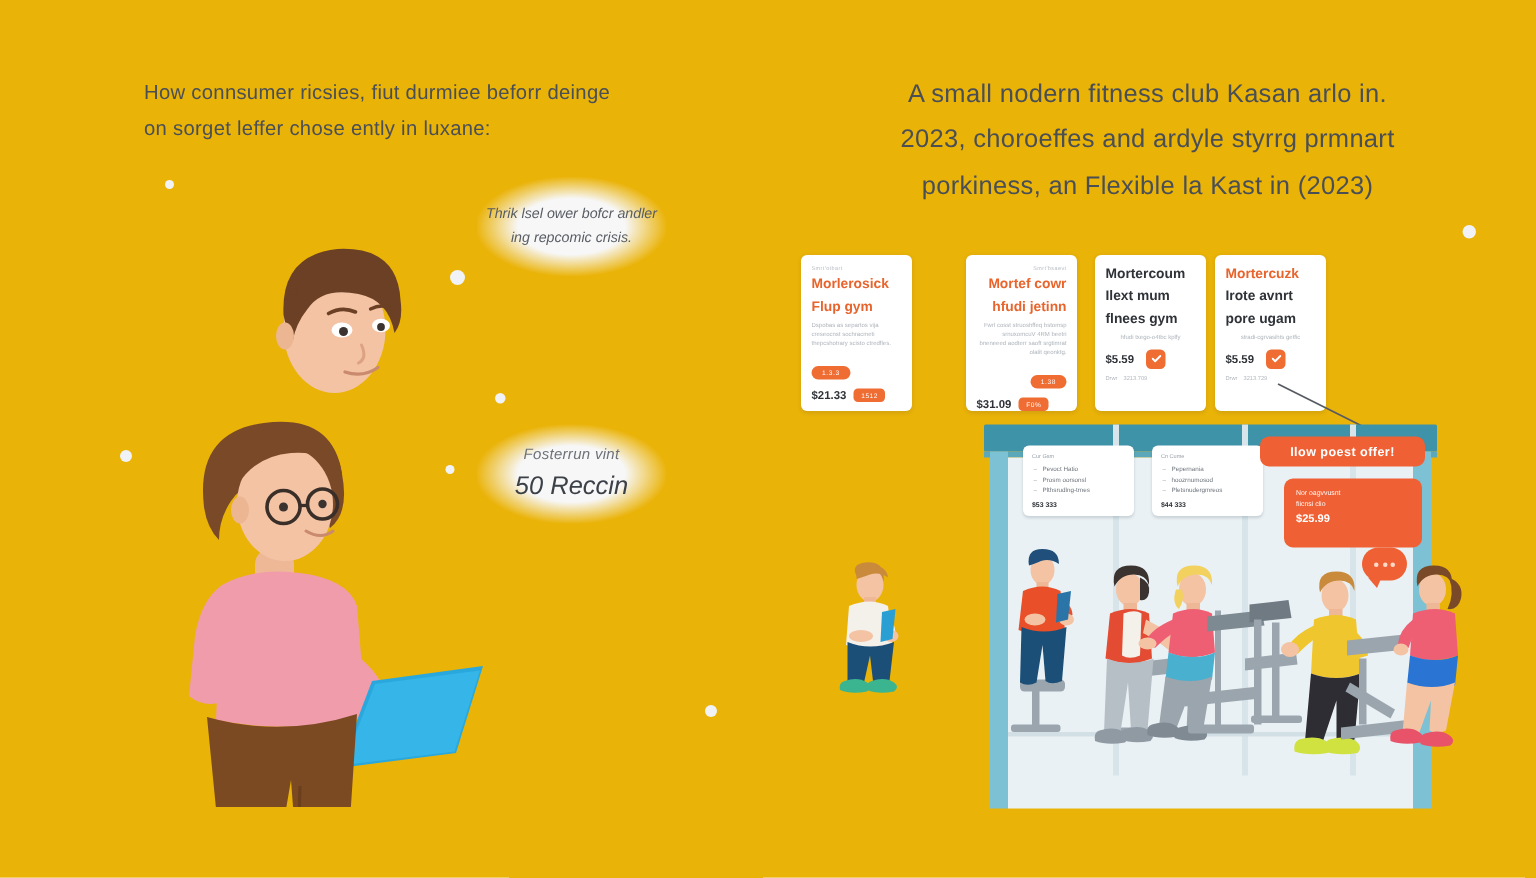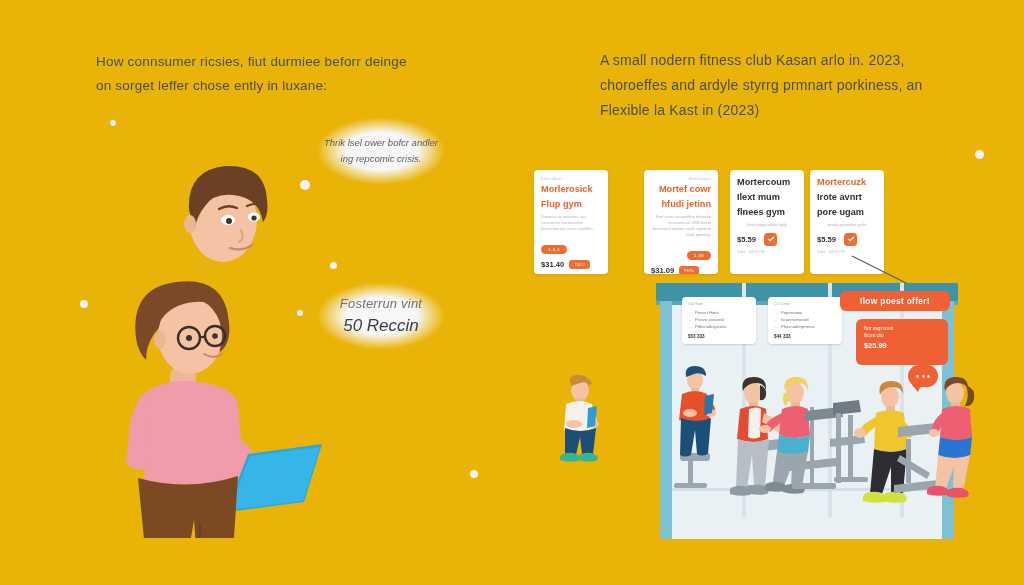--- a/index.html
+++ b/index.html
@@ -16,35 +16,35 @@
   .bgdot{position:absolute;border-radius:50%;background:#f0f2f5;}
 
   
   .head-left{
     position:absolute;left:96px;top:50px;width:320px;
     font-size:13.5px;line-height:1.75;color:#4a4f55;
     letter-spacing:.2px;text-align:left;
   }
   .head-right{
     position:absolute;left:600px;top:48px;width:330px;
-    font-size:14px;line-height:1.78;color:#4a4f55;
-    letter-spacing:.2px;
+    font-size:17px;line-height:1.78;color:#4a4f55;
+    letter-spacing:.2px;text-align:center;
   }
 
   
   .callout{
     position:absolute;text-align:center;color:#585d63;
     background:radial-gradient(ellipse at center,#f7f7f8 40%,rgba(253,253,253,0) 72%);
     font-style:italic;
   }
   .callout-1{left:318px;top:118px;width:126px;height:66px;font-size:9.5px;line-height:1.65;
     display:flex;align-items:center;justify-content:center;}
   .callout-2{left:318px;top:283px;width:126px;height:66px;
     display:flex;flex-direction:column;align-items:center;justify-content:center;}
-  .callout-2 .small{font-size:13px;color:#6d7278;margin-bottom:5px;letter-spacing:.2px;}
+  .callout-2 .small{font-size:10px;color:#6d7278;margin-bottom:5px;letter-spacing:.2px;}
   .callout-2 .big{font-size:17px;color:#3c4148;}
 
   
   .illu-left{position:absolute;left:108px;top:138px;width:230px;height:400px;}
 
   
   .cards{position:absolute;left:534px;top:170px;width:400px;height:110px;}
   .pcard{
     position:absolute;top:0;width:74px;height:104px;
     background:#ffffff;border-radius:4px;
@@ -206,21 +206,21 @@
 
   <div class="cards">
 
     <div class="pcard" style="left:0;">
       <div class="eyebrow">Smrt'otbart</div>
       <div class="ttl orange">Morlerosick</div>
       <div class="ttl orange">Flup gym</div>
       <div class="desc">Dspobas as separtos vija creseocnst sochracmeti thepcshotrary scisto ctredfles.</div>
       <div class="pill">1.3.3</div>
       <div class="botrow">
-        <span class="price">$31.40</span>
+        <span class="price">$21.33</span>
         <span class="tagsm">1512</span>
       </div>
     </div>
 
     <div class="pcard" style="left:110px;text-align:right;">
       <div class="eyebrow">Smrt'bsaevt</div>
       <div class="ttl orange">Mortef cowr</div>
       <div class="ttl orange">hfudi jetinn</div>
       <div class="desc">Fwrl cosst struoshffeq bstomsp srnuxomcuV 4RM beetri bneneeed aodterr saoft srgtimrat olalit qeonktg.</div>
       <div class="pill">1.38</div>

